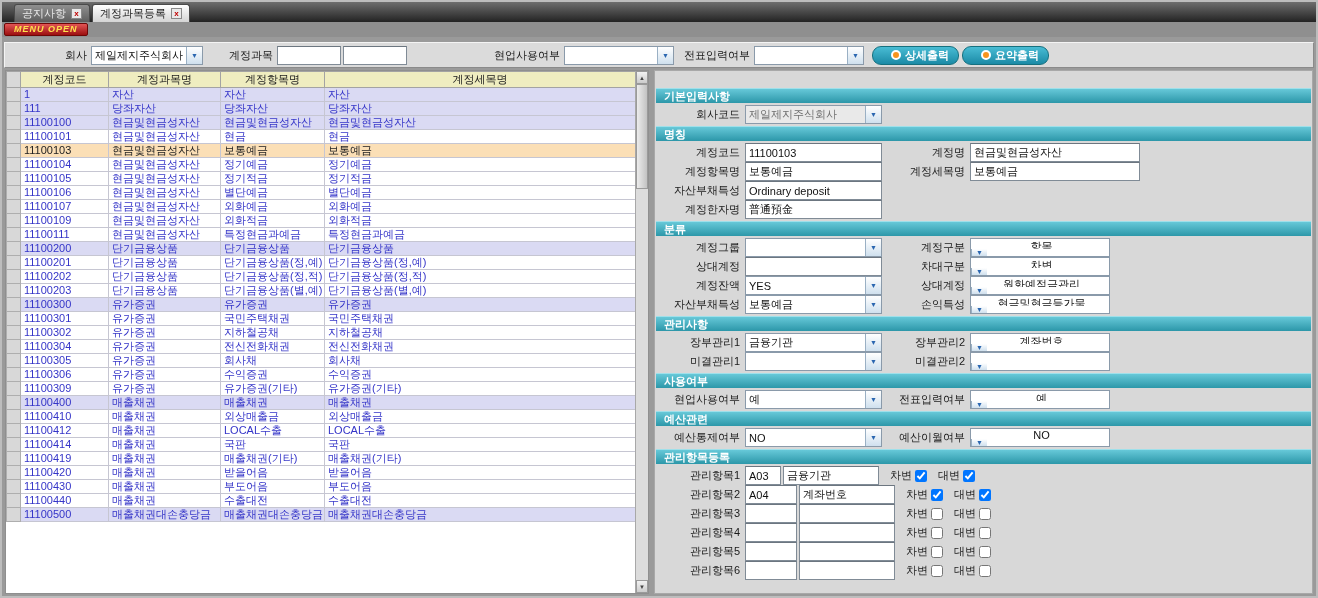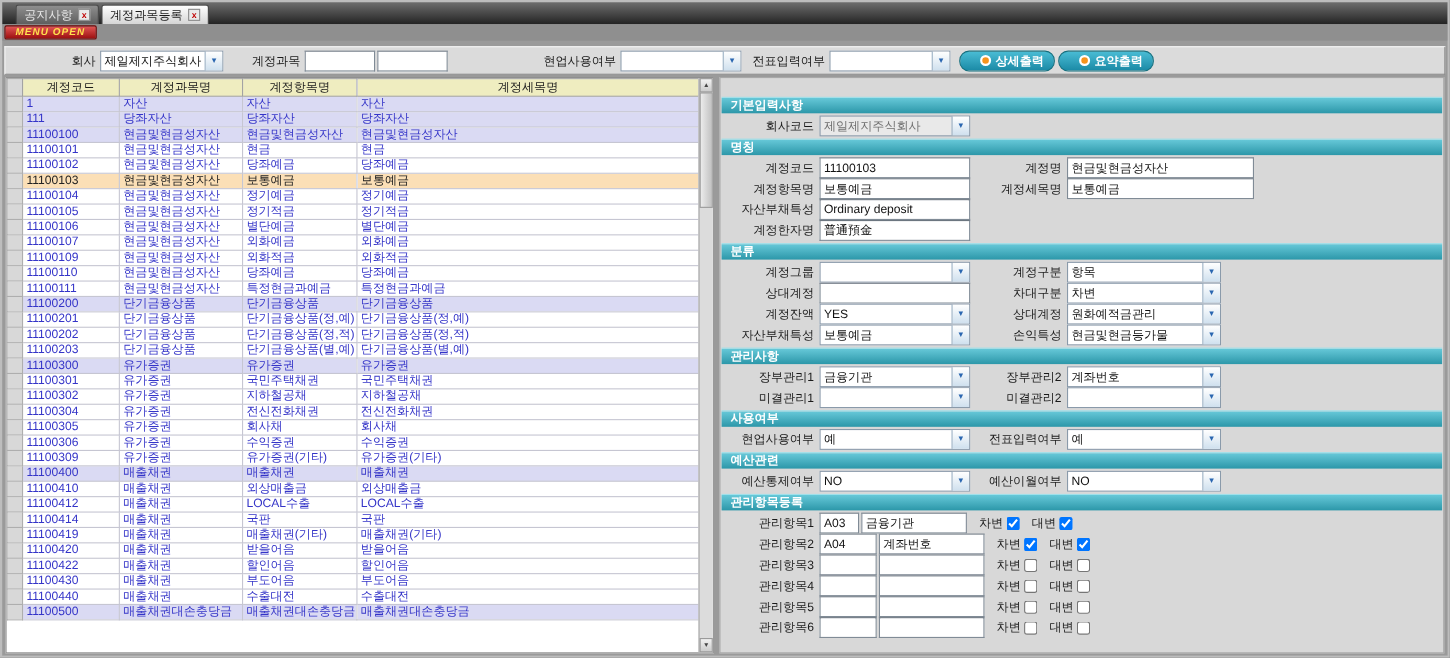--- a/index.html
+++ b/index.html
@@ -49,21 +49,21 @@
   .sb-thumb { position:absolute; top:0; left:0; right:0; height:105px; background:linear-gradient(90deg,#ececec,#c2c2c2); border:1px solid #9a9a9a; }
 
   
   .form-panel { flex:1; background:#d8d8d8; border:1px solid #a8a8a8; overflow:hidden; }
   .sec-hdr { height:15px; background:linear-gradient(#66c8d8,#2c97a9); border-top:1px solid #9fe0ea; color:#fff; font-weight:bold; font-size:11px; line-height:14px; padding-left:8px; margin:2px 1px; }
   .frow { display:flex; align-items:center; height:19px; }
   .flabel { width:90px; text-align:right; padding-right:5px; flex:none; color:#1a1a1a; white-space:nowrap; }
   .flabel2 { width:88px; text-align:right; padding-right:5px; flex:none; color:#1a1a1a; white-space:nowrap; }
   .w137 { width:137px; }
   .w170 { width:170px; }
-  .w140 { width:140px; }
+  .w140 { width:140px;flex-direction:column; }
   .cb-label { margin-left:11px; margin-right:3px; color:#1a1a1a; }
   input.cb { width:12px; height:12px; margin:0; }
 </style>
 </head>
 <body>
 
 <div class="screen">
 
   <div class="tabbar">
     <div class="tab inactive">
@@ -152,27 +152,20 @@
                 <td>현금및현금성자산</td>
                 <td>현금및현금성자산</td>
               </tr>
               <tr class="">
                 <td class="rowsel"></td>
                 <td>11100101</td>
                 <td>현금및현금성자산</td>
                 <td>현금</td>
                 <td>현금</td>
               </tr>
-              <tr class="">
-                <td class="rowsel"></td>
-                <td>11100102</td>
-                <td>현금및현금성자산</td>
-                <td>당좌예금</td>
-                <td>당좌예금</td>
-              </tr>
               <tr class="sel-row">
                 <td class="rowsel"></td>
                 <td>11100103</td>
                 <td>현금및현금성자산</td>
                 <td>보통예금</td>
                 <td>보통예금</td>
               </tr>
               <tr class="">
                 <td class="rowsel"></td>
                 <td>11100104</td>
@@ -200,27 +193,20 @@
                 <td>현금및현금성자산</td>
                 <td>외화예금</td>
                 <td>외화예금</td>
               </tr>
               <tr class="">
                 <td class="rowsel"></td>
                 <td>11100109</td>
                 <td>현금및현금성자산</td>
                 <td>외화적금</td>
                 <td>외화적금</td>
-              </tr>
-              <tr class="">
-                <td class="rowsel"></td>
-                <td>11100110</td>
-                <td>현금및현금성자산</td>
-                <td>당좌예금</td>
-                <td>당좌예금</td>
               </tr>
               <tr class="">
                 <td class="rowsel"></td>
                 <td>11100111</td>
                 <td>현금및현금성자산</td>
                 <td>특정현금과예금</td>
                 <td>특정현금과예금</td>
               </tr>
               <tr class="group-row">
                 <td class="rowsel"></td>
@@ -333,27 +319,20 @@
                 <td>매출채권</td>
                 <td>매출채권(기타)</td>
                 <td>매출채권(기타)</td>
               </tr>
               <tr class="">
                 <td class="rowsel"></td>
                 <td>11100420</td>
                 <td>매출채권</td>
                 <td>받을어음</td>
                 <td>받을어음</td>
-              </tr>
-              <tr class="">
-                <td class="rowsel"></td>
-                <td>11100422</td>
-                <td>매출채권</td>
-                <td>할인어음</td>
-                <td>할인어음</td>
               </tr>
               <tr class="">
                 <td class="rowsel"></td>
                 <td>11100430</td>
                 <td>매출채권</td>
                 <td>부도어음</td>
                 <td>부도어음</td>
               </tr>
               <tr class="">
                 <td class="rowsel"></td>

